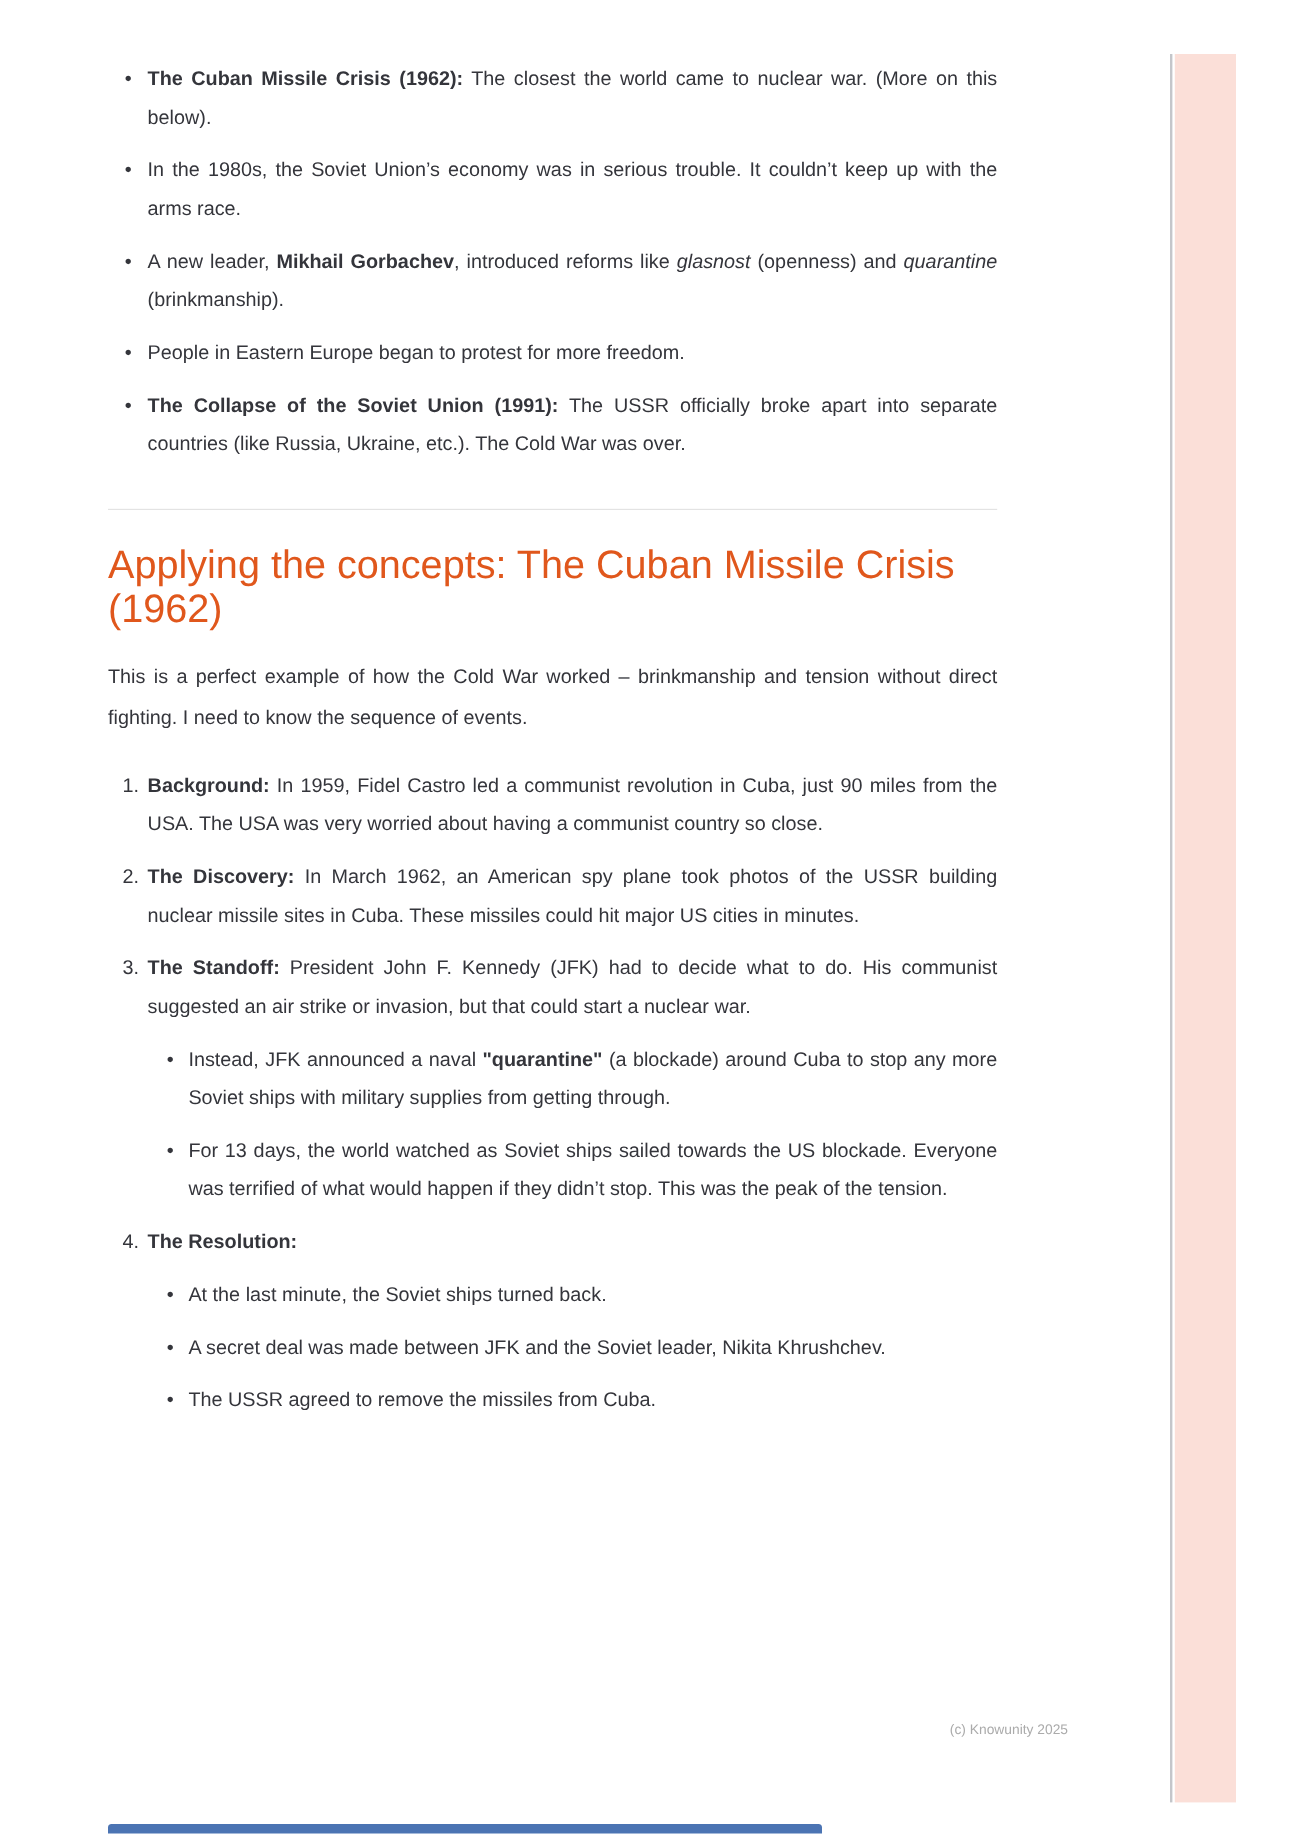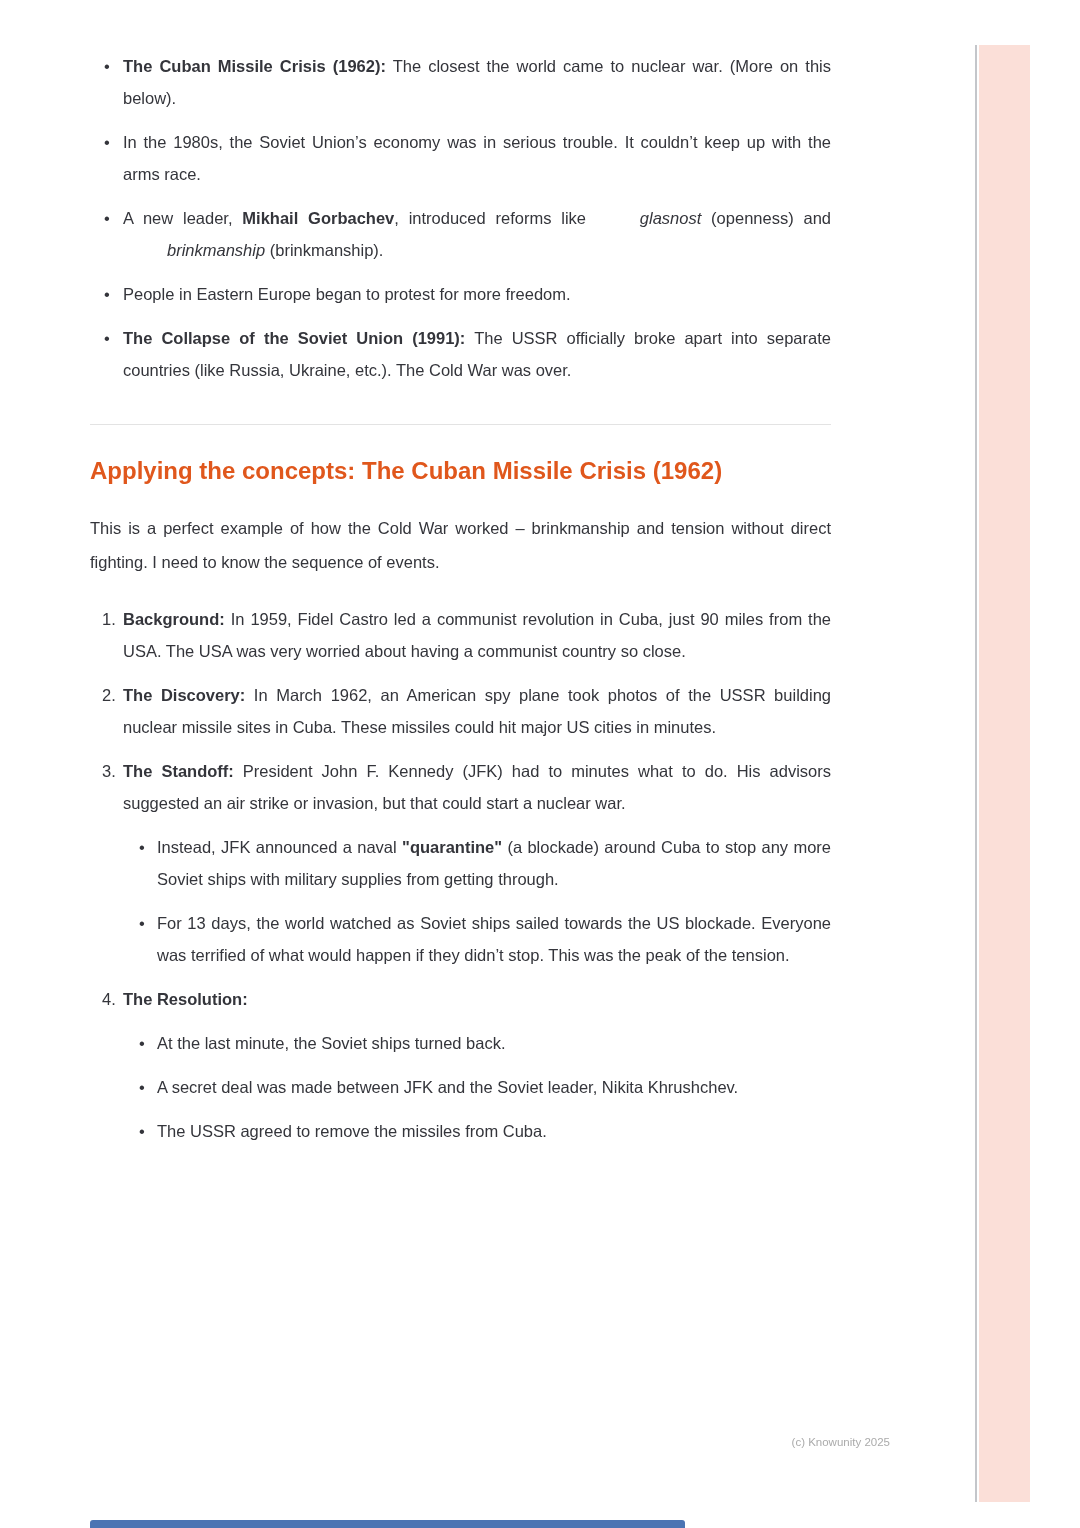--- a/index.html
+++ b/index.html
@@ -44,22 +44,22 @@
     line-height: 32px;
   }
 
   .h2 {
     font-size: 22px; line-height: 26px;
     font-weight: 700;
     color: var(--accent-orange, #E0571C);
     margin: 32px 0 20px 0;
   }
   .h1 {
-    font-size: 24px; line-height: 36px;
-    font-weight: 700;
+    font-size: 33px; line-height: 36px;
+    font-weight: 400;
     color: var(--accent-orange, #E0571C);
     margin: 28px 0 22px 0;
   }
   .para { text-align: justify; line-height: 34px; }
 
   ul.bullets { list-style: none; }
   ul.bullets > li {
     position: relative;
     padding-left: 33px;
     margin-bottom: 12px;
@@ -95,21 +95,21 @@
     position: absolute; left: 16px; top: 0;
   }
 
   .divider {
     border: none;
     border-top: 1px solid var(--divider, #E3E3E3);
     margin-top: 38px;
   }
 
   .b { font-weight: 700; }
-  .i { font-style: italic; margin-left: 44px; }
+  .i { font-style: italic; }
 </style>
 </head>
 <body>
 
 <div class="page">
 
   <div class="rail-line"></div>
   <div class="rail-strip"></div>
 
   <main class="content">
@@ -119,21 +119,21 @@
         <span><span class="b">The Cuban Missile Crisis (1962):</span><span> The closest the world came to nuclear war. (More on this below).</span></span>
       </li>
     </ul>
 
 
     <ul class="bullets">
       <li>
         <span><span>In the 1980s, the Soviet Union’s economy was in serious trouble. It couldn’t keep up with the arms race.</span></span>
       </li>
       <li>
-        <span><span>A new leader, </span><span class="b">Mikhail Gorbachev</span><span>, introduced reforms like </span><span class="i">glasnost</span><span> (openness) and </span><span class="i">brinkmanship</span><span> (brinkmanship).</span></span>
+        <span><span>A new leader, </span><span class="b">Mikhail Gorbachev</span><span>, introduced reforms like </span><span class="i">glasnost</span><span> (openness) and </span><span class="i">quarantine</span><span> (brinkmanship).</span></span>
       </li>
       <li>
         <span><span>People in Eastern Europe began to protest for more freedom.</span></span>
       </li>
       <li>
         <span><span class="b">The Collapse of the Soviet Union (1991):</span><span> The USSR officially broke apart into separate countries (like Russia, Ukraine, etc.). The Cold War was over.</span></span>
       </li>
     </ul>
 
     <hr class="divider">
@@ -143,21 +143,21 @@
     <p class="para">This is a perfect example of how the Cold War worked – brinkmanship and tension without direct fighting. I need to know the sequence of events.</p>
 
     <ol class="numbered">
       <li>
         <span><span class="b">Background:</span><span> In 1959, Fidel Castro led a communist revolution in Cuba, just 90 miles from the USA. The USA was very worried about having a communist country so close.</span></span>
       </li>
       <li>
         <span><span class="b">The Discovery:</span><span> In March 1962, an American spy plane took photos of the USSR building nuclear missile sites in Cuba. These missiles could hit major US cities in minutes.</span></span>
       </li>
       <li>
-        <span><span class="b">The Standoff:</span><span> President John F. Kennedy (JFK) had to minutes what to do. His advisors suggested an air strike or invasion, but that could start a nuclear war.</span></span>
+        <span><span class="b">The Standoff:</span><span> President John F. Kennedy (JFK) had to decide what to do. His communist suggested an air strike or invasion, but that could start a nuclear war.</span></span>
         <ul class="sub">
           <li>
             <span><span>Instead, JFK announced a naval </span><span class="b">"quarantine"</span><span> (a blockade) around Cuba to stop any more Soviet ships with military supplies from getting through.</span></span>
           </li>
           <li>
             <span><span>For 13 days, the world watched as Soviet ships sailed towards the US blockade. Everyone was terrified of what would happen if they didn’t stop. This was the peak of the tension.</span></span>
           </li>
         </ul>
       </li>
       <li>

